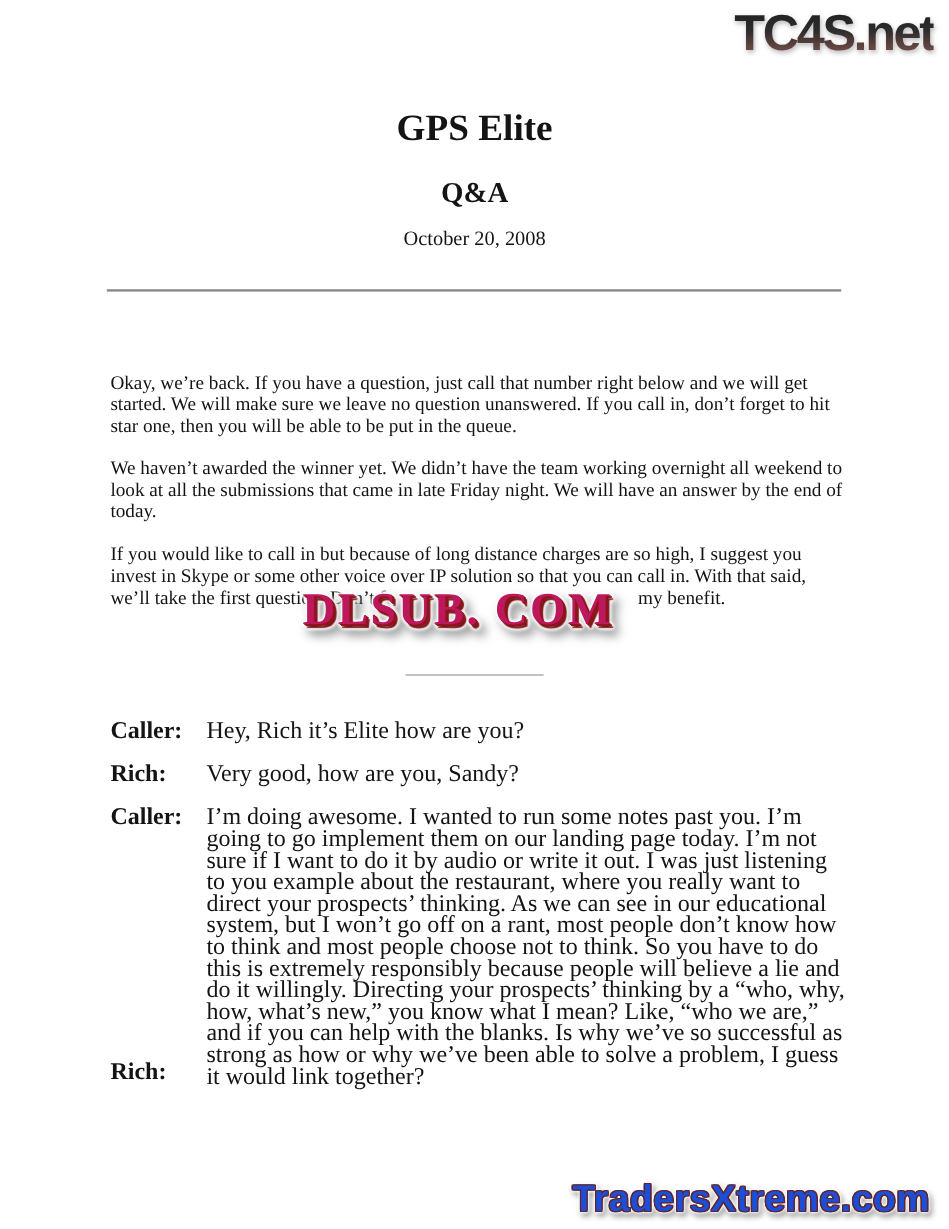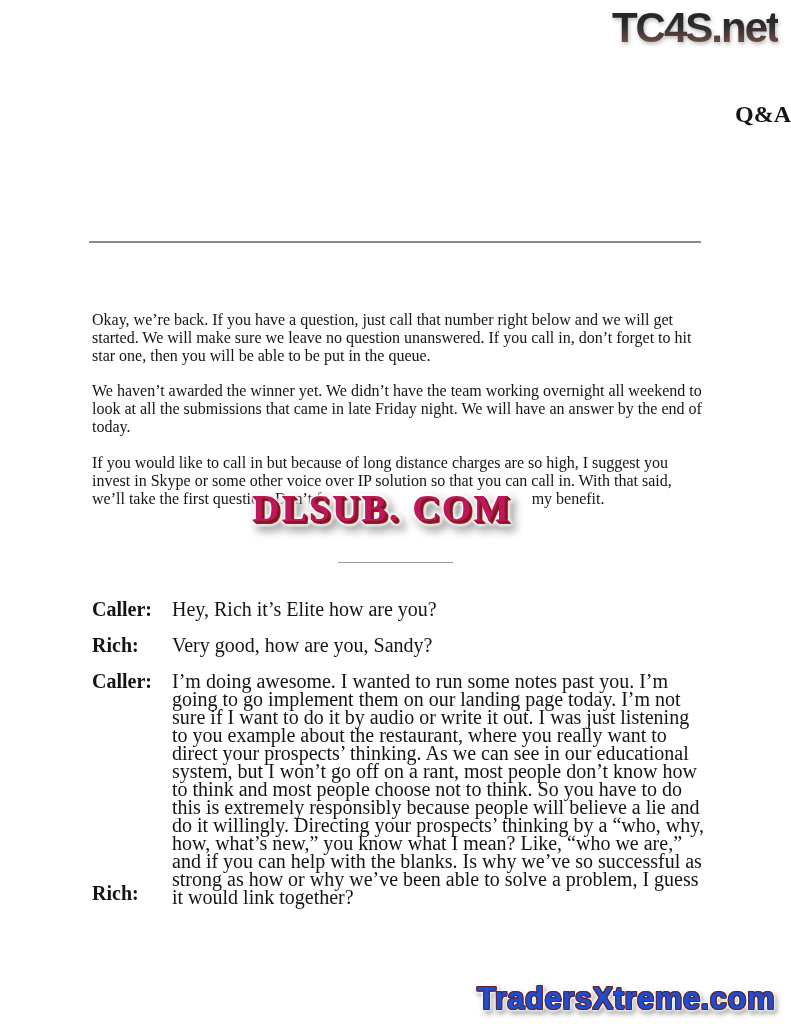--- a/index.html
+++ b/index.html
@@ -17,21 +17,21 @@
     font-family:"Liberation Sans","DejaVu Sans",sans-serif;
     font-weight:bold; font-size:42px; letter-spacing:-2px;
     background:linear-gradient(180deg,#1f1f1f 0%,#2e2c2c 45%,#6e4a45 80%,#8a5a52 100%);
     -webkit-background-clip:text; background-clip:text; color:transparent;
     filter:drop-shadow(1px 2px 2px rgba(90,90,90,0.45));
   }
 
   
   .title-block { position:absolute; top:90px; left:0; width:791px; text-align:center; }
   .doc-title    { font-size:31px; font-weight:bold; line-height:34px; }
-  .doc-subtitle { font-size:24px; font-weight:bold; line-height:30px; margin-top:9px;text-align:right; }
+  .doc-subtitle { font-size:24px; font-weight:bold; line-height:30px; margin-top:22px; }
   .doc-date     { font-size:17px; line-height:20px; margin-top:13px; }
 
   .rule-full {
     position:absolute; top:241px; left:89px; width:612px;
     border:none; border-top:2px solid #8a8a8a; height:0;
   }
   .rule-short {
     position:absolute; top:562px; left:338px; width:115px;
     border:none; border-top:1px solid #9a9a9a; height:0;
   }
@@ -84,21 +84,23 @@
   }
 </style>
 </head>
 <body>
 
 <div class="page">
 
   <div class="tc4s">TC4S.net</div>
 
   <div class="title-block">
+    <div class="doc-title">GPS Elite</div>
     <div class="doc-subtitle">Q&amp;A</div>
+    <div class="doc-date">October 20, 2008</div>
   </div>
 
   <hr class="rule-full">
 
   <p class="para para-2">We haven’t awarded the winner yet. We didn’t have the team working overnight all weekend to look at all the submissions that came in late Friday night. We will have an answer by the end of today.</p>
 
   <p class="para para-1">Okay, we’re back. If you have a question, just call that number right below and we will get started. We will make sure we leave no question unanswered. If you call in, don’t forget to hit star one, then you will be able to be put in the queue.</p>
 
   <p class="para para-3"><span>If you would like to call in but because of long distance charges are so high, I suggest you invest in Skype or some other voice over IP solution so that you can call in. With that said, we’ll take the first question. Don’t fe</span><span class="gap gap-a"></span><span>u</span><span class="gap gap-b"></span><span>a</span><span class="gap gap-c"></span><span>my benefit.</span></p>
 

